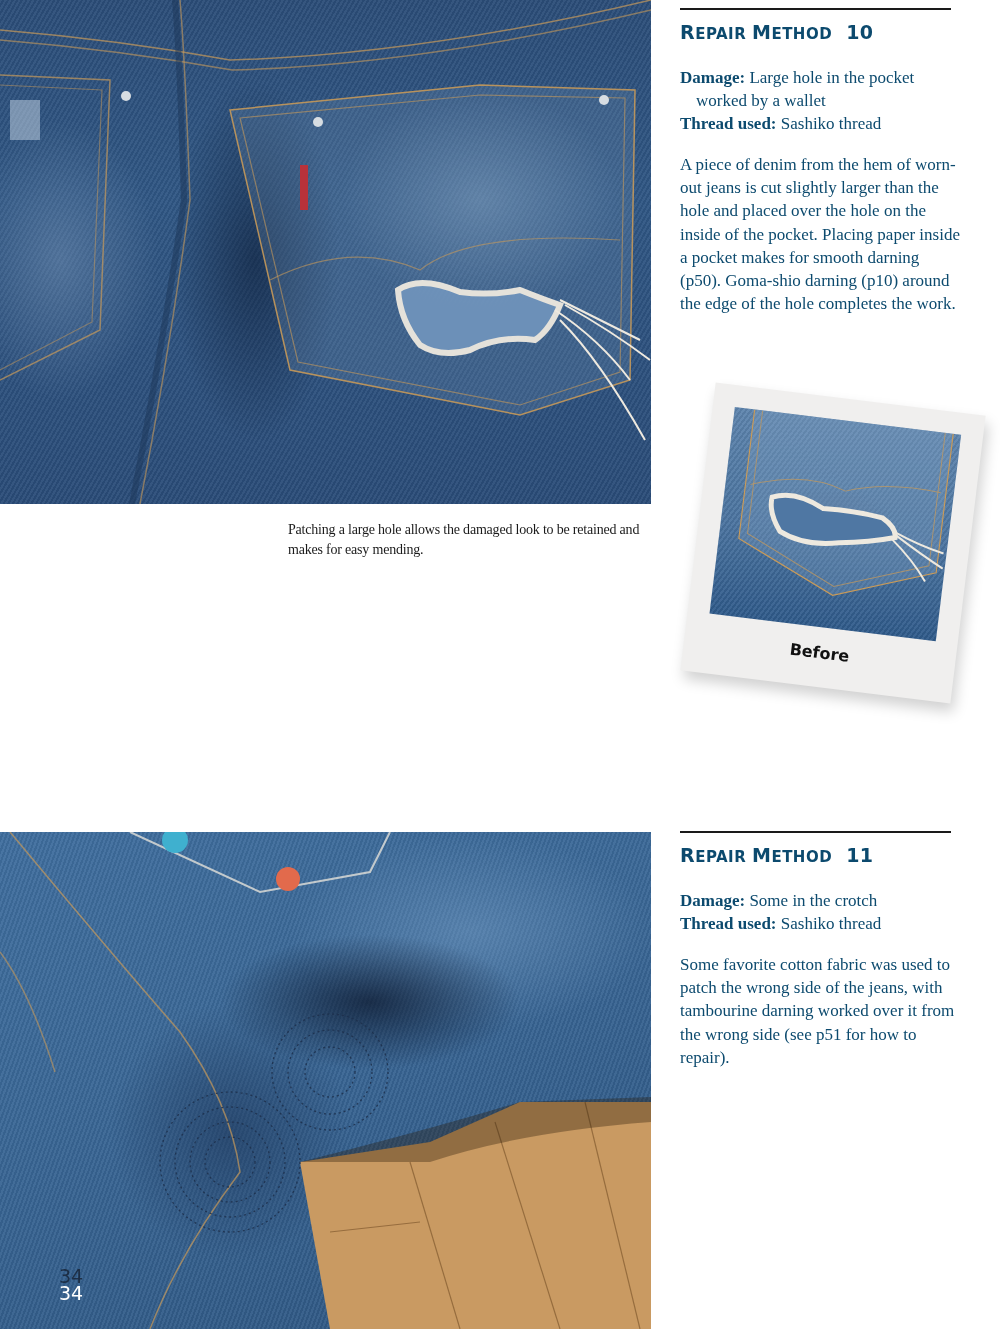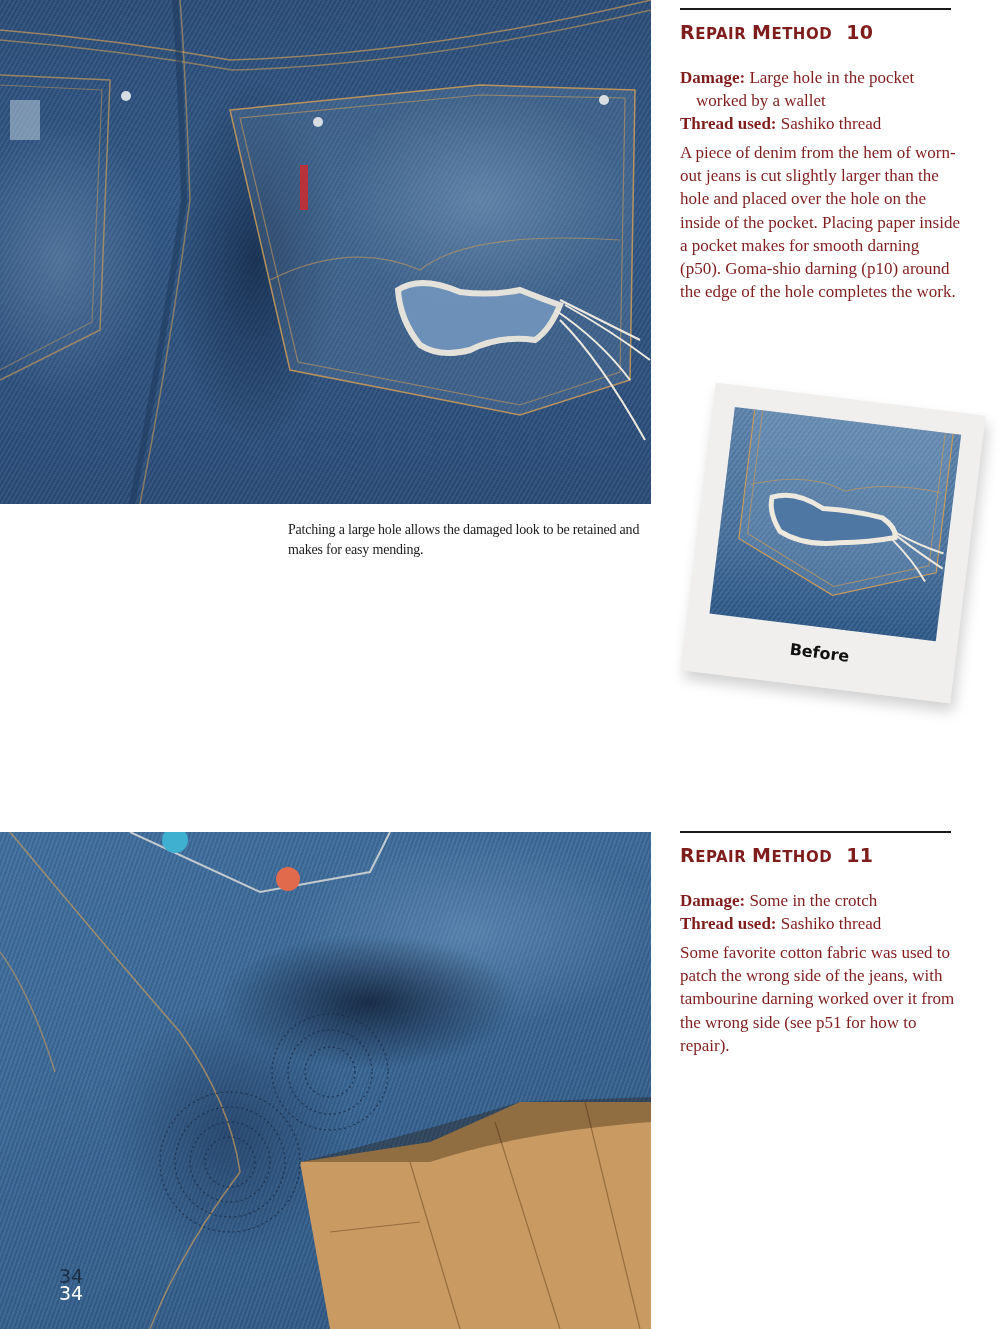--- a/index.html
+++ b/index.html
@@ -29,33 +29,33 @@
     .page-number { position: absolute; left: 59px; font-family: "DejaVu Sans", sans-serif; font-size: 19px; line-height: 16px; }
     .page-number.ghost { top: 1268px; color: rgba(20,30,45,0.75); }
     .page-number.main { top: 1285px; color: #ffffff; }
 
     
     .caption { position: absolute; font-family: Liberation Serif, serif; font-size: 14px; line-height: 19.5px; color: #1a1a1a; letter-spacing: -0.2px; }
     .caption-1 { left: 288px; top: 520px; width: 370px; }
     .caption-2 { left: 86px; top: 760px; width: 400px; }
 
     
-    .method { position: absolute; left: 680px; width: 280px; font-family: "Liberation Serif", serif; color: #7f1d1d; }
+    .method { position: absolute; left: 680px; width: 280px; font-family: "Liberation Serif", serif; color: #0c4a6e; }
     .method-10 { top: 0; }
     .method-11 { top: 823px; }
     .method .rule { height: 2px; background: #1a1a1a; width: 271px; margin-top: 8px; }
     .method h2 { margin: 10px 0 0 0; font-family: "DejaVu Sans", sans-serif; font-weight: bold; font-size: 19px; letter-spacing: 0.5px; line-height: 24px; white-space: nowrap; }
     .method h2 .big { font-size: 19px; }
     .method h2 .small { font-size: 15px; }
     .method h2 .num { margin-left: 14px; }
     .method .meta { margin-top: 20px; font-size: 17px; line-height: 23px; }
     .method .meta .row { display: block; }
     .method .meta .indent { padding-left: 16px; display: block; }
     .method .meta b { font-weight: bold; }
-    .method .body { margin-top: 6px; font-size: 17px; line-height: 23.2px; }
+    .method .body { margin-top: 18px; font-size: 17px; line-height: 23.2px; }
 
     
     .polaroid { position: absolute; left: 697px; top: 398px; width: 272px; height: 290px; background: #f0efee;
       transform: rotate(7deg); transform-origin: center center;
       box-shadow: 4px 8px 14px rgba(0,0,0,0.18); }
     .polaroid-photo { position: absolute; left: 22px; top: 22px; width: 228px; height: 208px; overflow: hidden;
       background:
         radial-gradient(ellipse 80px 40px at 110px 95px, rgba(80,110,150,0.6), rgba(80,110,150,0) 75%),
         repeating-linear-gradient(120deg, rgba(255,255,255,0.06) 0 2px, rgba(0,0,0,0.06) 2px 4px),
         linear-gradient(180deg, #5d84ad 0%, #4b74a0 55%, #2f5a8a 100%);

